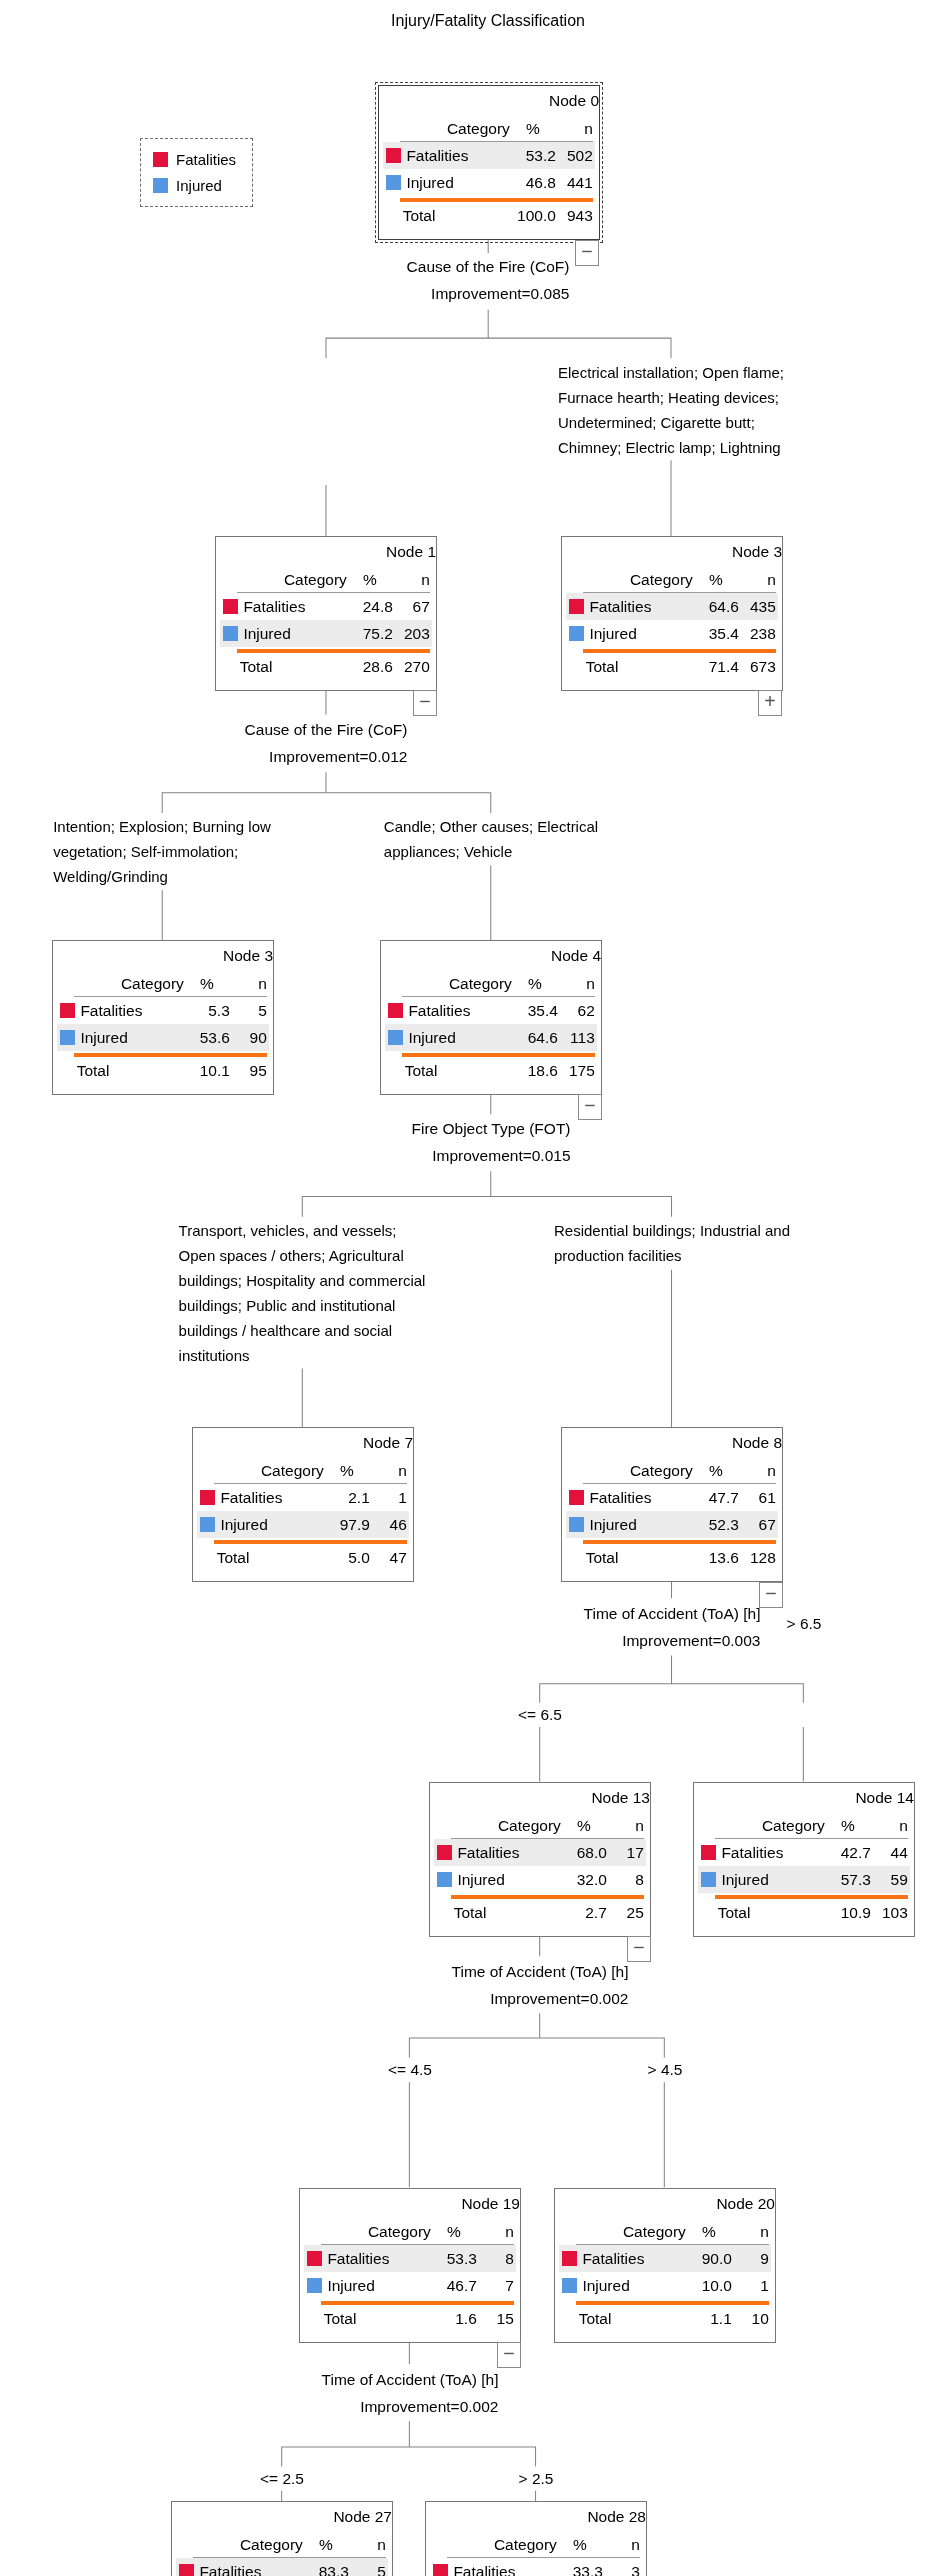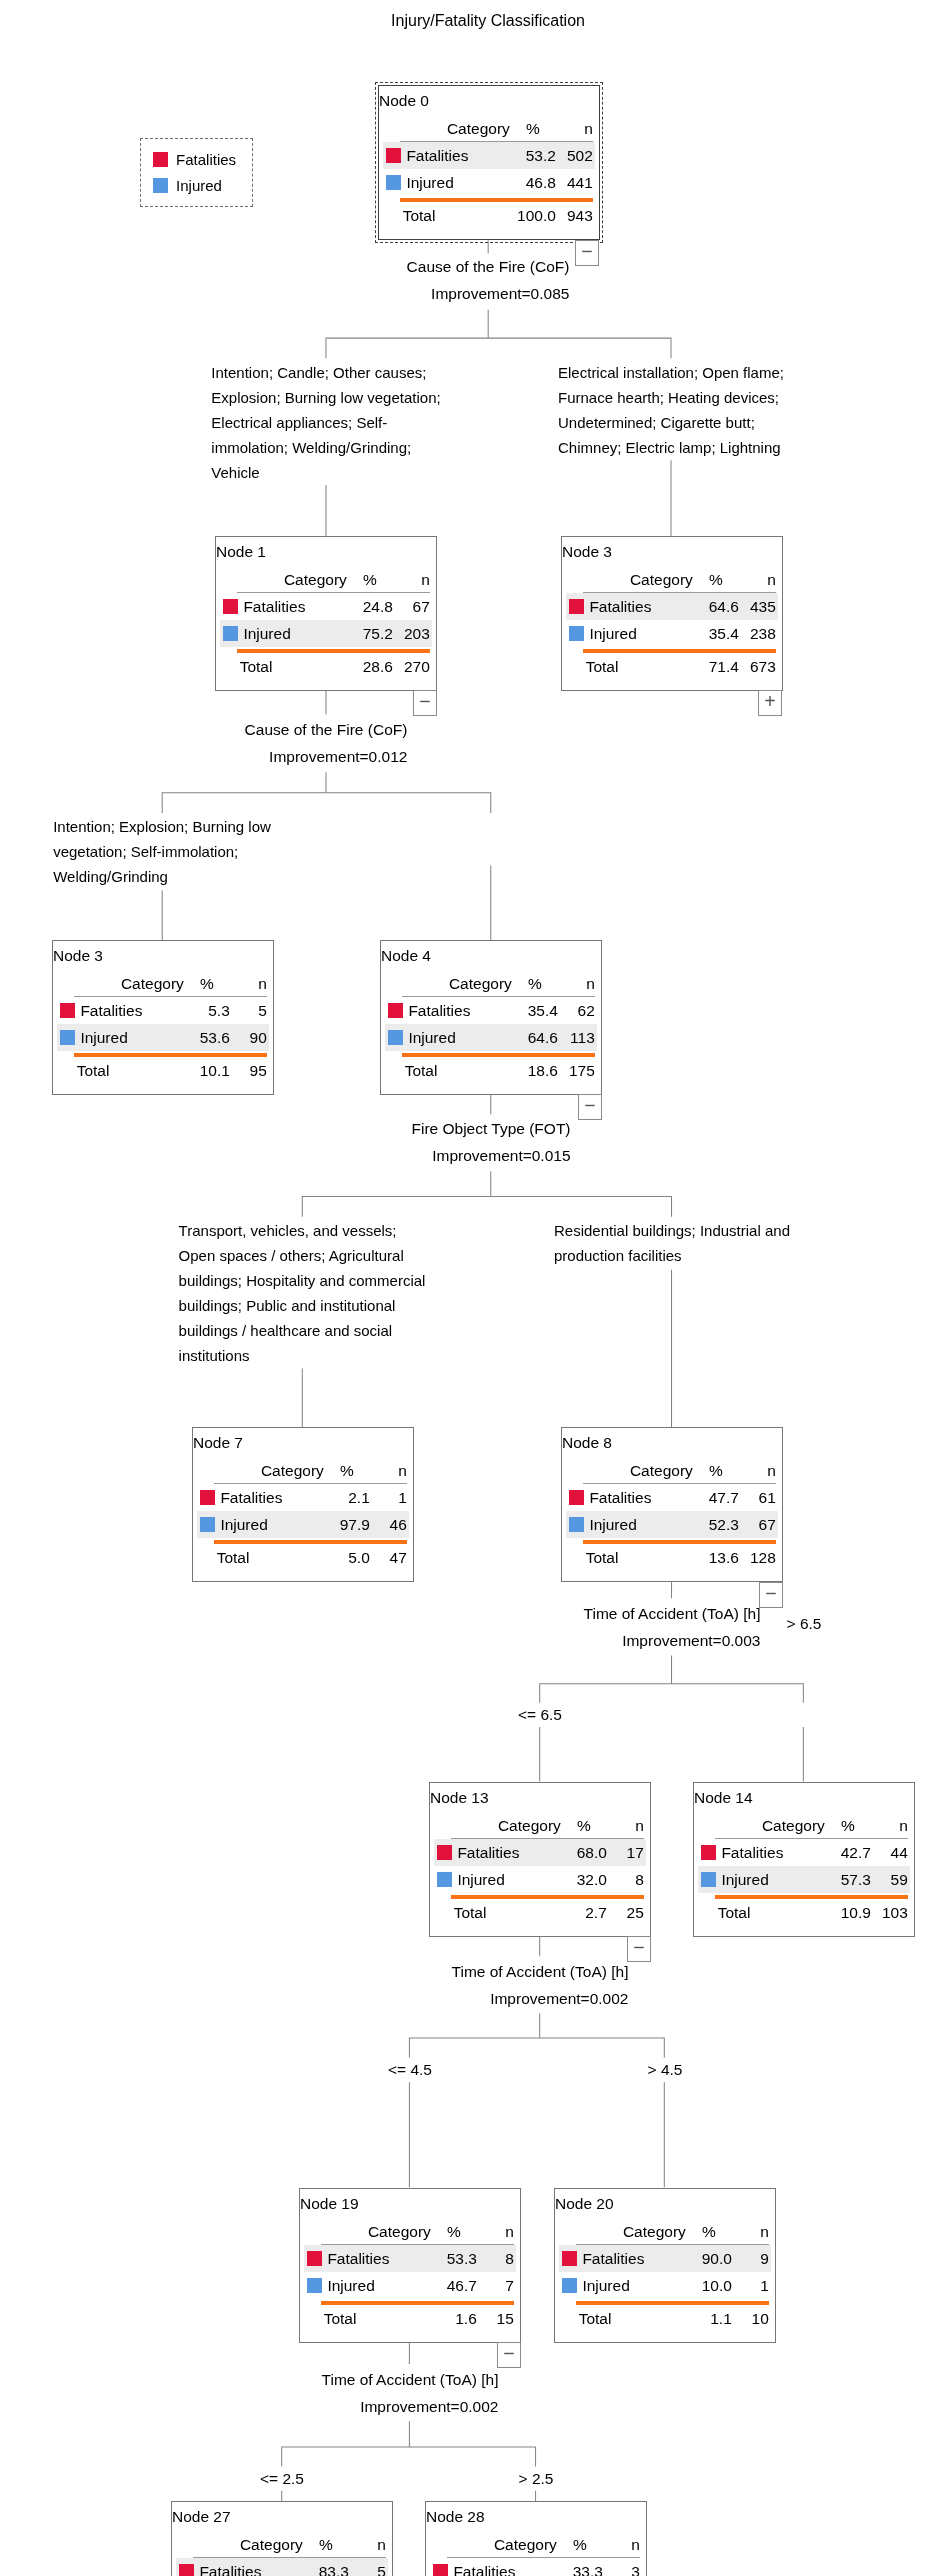--- a/index.html
+++ b/index.html
@@ -6,21 +6,21 @@
   #canvas{position:relative;width:929px;height:2663px;overflow:hidden;background:#fff;}
   #conn{position:absolute;left:0;top:0;z-index:0;}
   .page-title{position:absolute;transform:translateX(-50%);font-size:16px;white-space:nowrap;z-index:1;}
   .legend{position:absolute;border:1px dashed #6e6e6e;background:#fff;padding:12.4px 15.5px 12.4px 12.4px;display:flex;flex-direction:column;gap:8.2px;z-index:1;}
   .lg-row{display:flex;align-items:center;gap:7.7px;font-size:15px;}
   .chip{width:15px;height:15px;flex:0 0 auto;}
   .red{background:#e3123d;}
   .blue{background:#5597e0;}
   .node{position:absolute;width:222px;height:155px;background:#fff;border:1px solid #767676;box-sizing:border-box;z-index:1;font-size:15.5px;}
   .node.sel{border-color:#3f3f3f;outline:1px dashed #3f3f3f;outline-offset:2.6px;}
-  .nt{text-align:left;padding-top:6.2px;height:24px;}
+  .nt{text-align:right;padding-top:6.2px;height:24px;}
   .hdr{display:flex;align-items:center;height:25px;margin:0 6.2px 0 20.6px;border-bottom:1px solid #9a9a9a;}
   .hc{flex:1;text-align:right;padding-left:6.2px;}
   .pct{width:46px;text-align:right;}
   .ncol{width:37px;text-align:right;}
   .hp{width:46px;text-align:center;}
   .row{display:flex;align-items:center;height:27px;padding:0 6.2px 0 7.2px;}
   .row.hi{background:#ececec;margin:0 4.1px;padding:0 2.1px 0 3.1px;}
   .row .lab{flex:1;margin-left:5.2px;}
   .tot{display:flex;align-items:center;height:27px;margin:2.1px 6.2px 0 20.6px;border-top:4px solid #f97316;padding-left:3.1px;}
   .tot .lab{flex:1;}
@@ -76,25 +76,20 @@
         <span class="ncol">943</span>
       </div>
   </div>
   <div class="btn" style="left:575px;top:240px">−</div>
 
   <div class="split" style="left:488px;top:253px">
     <div>Cause of the Fire (CoF)</div>
     <div>Improvement=0.085</div>
   </div>
 
-  <div class="blab" style="left:326px;top:360px">Intention; Candle; Other causes;
-Explosion; Burning low vegetation;
-Electrical appliances; Self-
-immolation; Welding/Grinding;
-Vehicle</div>
   <div class="blab" style="left:671px;top:360px">Electrical installation; Open flame;
 Furnace hearth; Heating devices;
 Undetermined; Cigarette butt;
 Chimney; Electric lamp; Lightning</div>
 
   <div class="node" style="left:215px;top:536px">
     <div class="nt">Node 1</div>
     <div class="hdr">
         <span class="hc">Category</span>
         <span class="hp">%</span>
@@ -148,20 +143,22 @@
   <div class="btn" style="left:758px;top:690px">+</div>
 
   <div class="split" style="left:326px;top:716px">
     <div>Cause of the Fire (CoF)</div>
     <div>Improvement=0.012</div>
   </div>
 
   <div class="blab" style="left:162px;top:814px">Intention; Explosion; Burning low
 vegetation; Self-immolation;
 Welding/Grinding</div>
+  <div class="blab" style="left:491px;top:814px">Candle; Other causes; Electrical
+appliances; Vehicle</div>
 
   <div class="node" style="left:52px;top:940px">
     <div class="nt">Node 3</div>
     <div class="hdr">
         <span class="hc">Category</span>
         <span class="hp">%</span>
         <span class="ncol">n</span>
       </div>
     <div class="row">
         <span class="chip red"></span>

